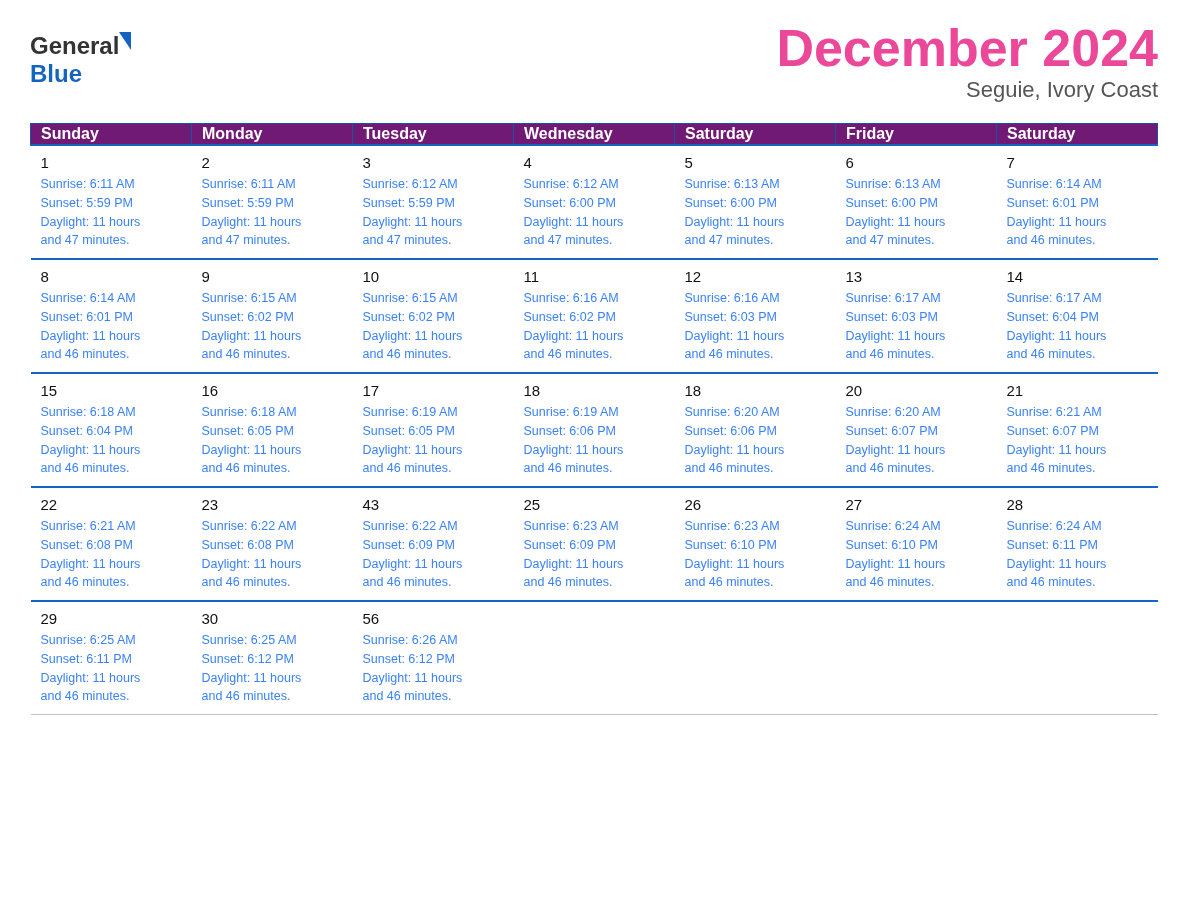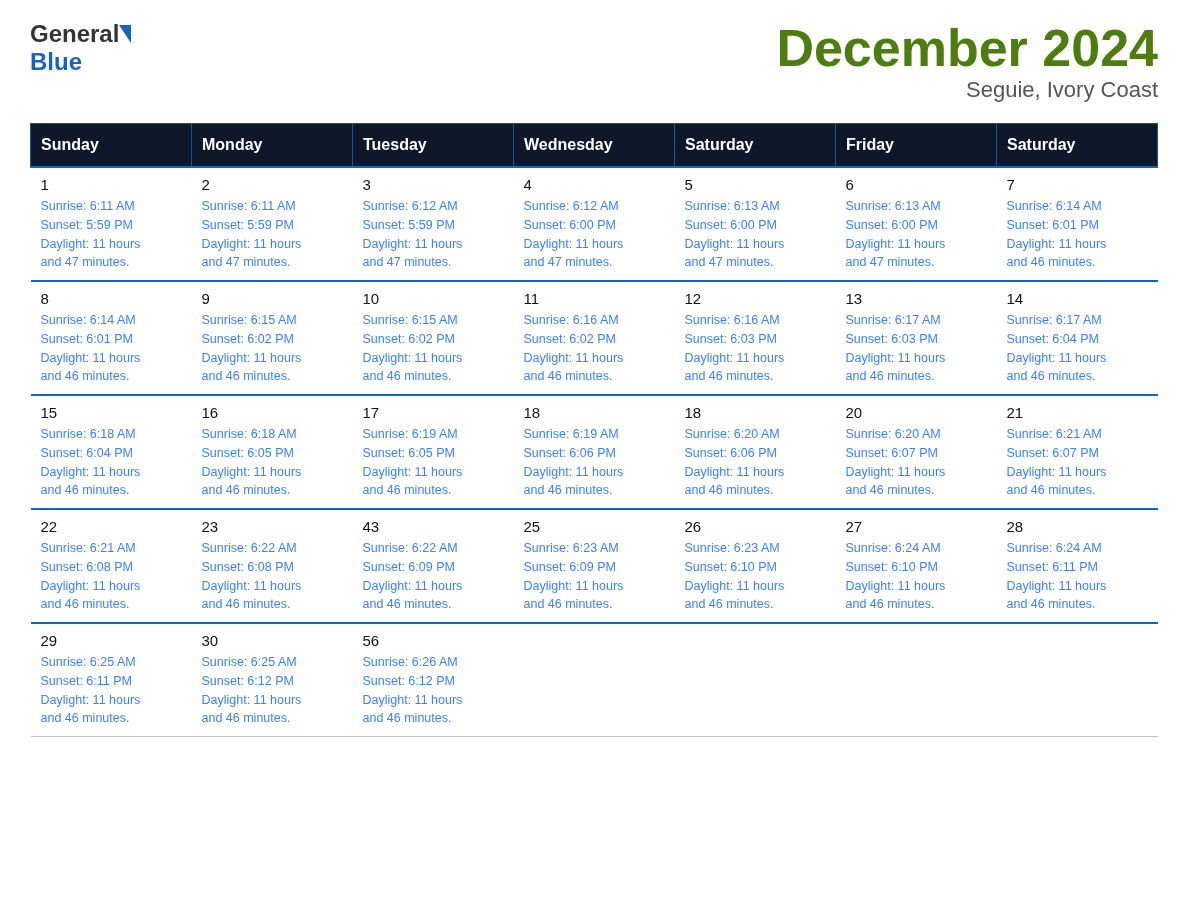--- a/index.html
+++ b/index.html
@@ -13,36 +13,36 @@
     .header {
       display: flex;
       justify-content: space-between;
       align-items: flex-start;
       margin-bottom: 20px;
     }
     .title-block { text-align: right; }
     .main-title {
       font-size: 52px;
       font-weight: bold;
-      color: #4d7c0f;
+      color: #ec4899;
       line-height: 1.1;
     }
     .subtitle {
       font-size: 22px;
       color: #555;
     }
     table {
       width: 100%;
       border-collapse: collapse;
       table-layout: fixed;
     }
     thead tr th {
-      background-color: #0f172a;
+      background-color: #701a75;
       color: #fff;
-      padding: 12px 10px;
+      padding: 1px 10px;
       font-size: 16px;
       font-weight: bold;
       text-align: left;
       border: 1px solid #1255a0;
     }
     tbody tr td {
       vertical-align: top;
       padding: 8px 10px;
       font-size: 13px;
       color: #222;
@@ -72,24 +72,25 @@
     .empty-cell {
       background: #fff;
     }
     
     .logo-container {
       display: flex;
       flex-direction: column;
     }
     .logo-top {
       display: flex;
-      align-items: center;
+      align-items: flex-start;
       font-size: 24px;
       font-weight: bold;
       color: #333;
+      margin-top: 12px;
     }
     .logo-bottom {
       display: flex;
       align-items: center;
       font-size: 24px;
       font-weight: bold;
     }
     .logo-bottom .blue-text { color: #1565c0; margin-right: 20px; }
     .arrow-shape {
       width: 0;

